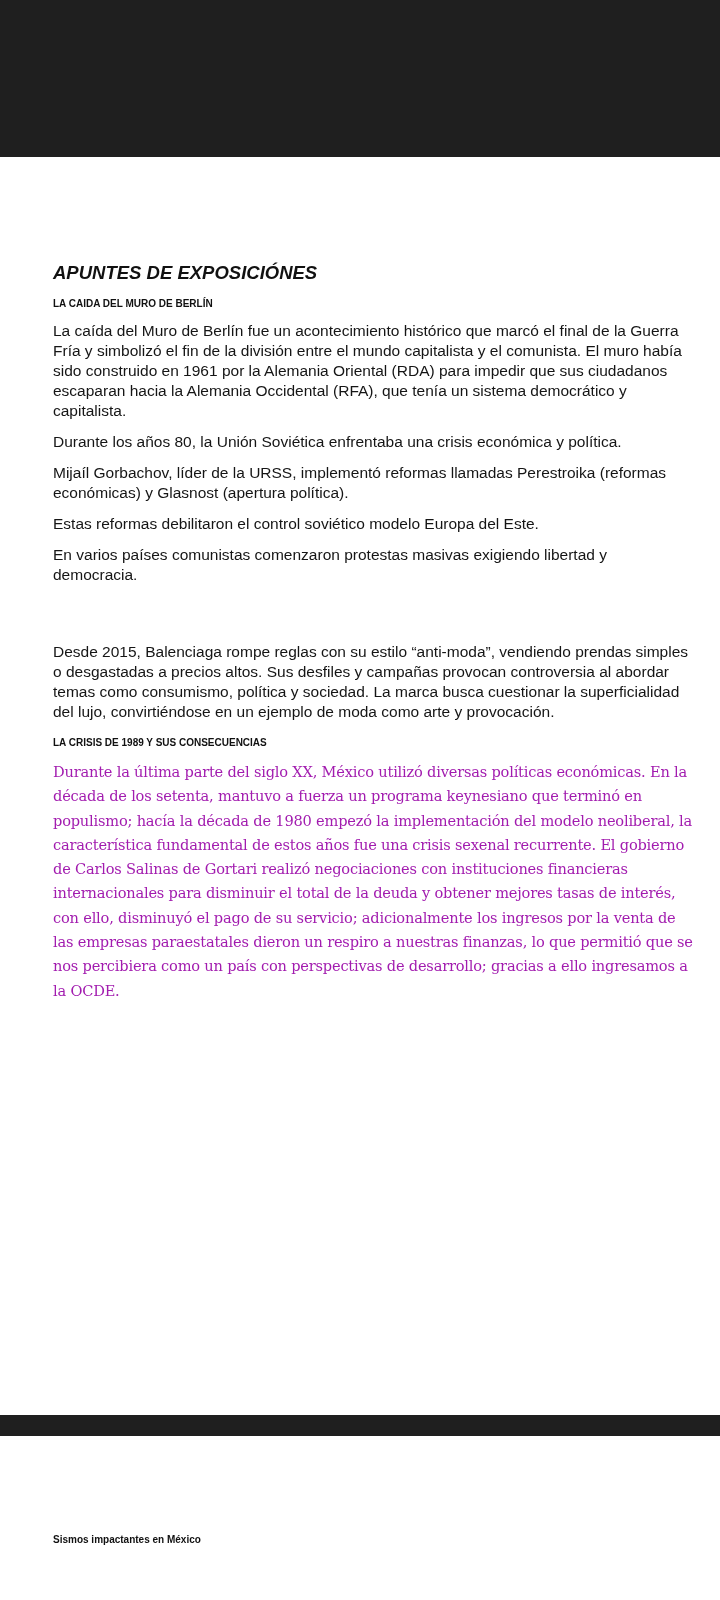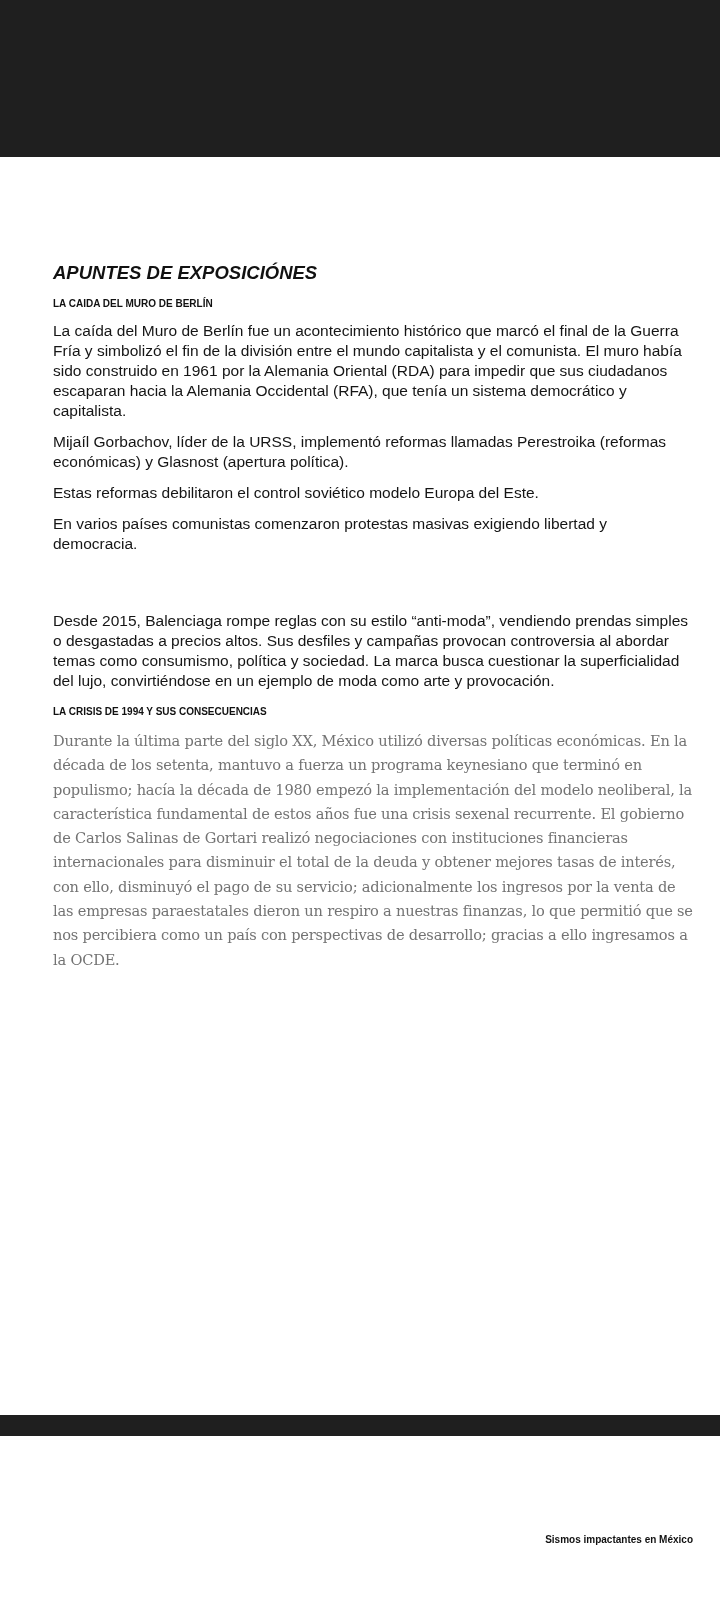--- a/index.html
+++ b/index.html
@@ -7,53 +7,54 @@
       width: 720px; height: 1600px; background: #ffffff; position: relative; overflow: hidden;
       color: #111111; font-family: "Liberation Sans", sans-serif;
     }
     .band-top { position: absolute; left: 0; top: 0; width: 720px; height: 157px; background: #1f1f1f; }
     .band-mid { position: absolute; left: 0; top: 1415px; width: 720px; height: 21px; background: #1f1f1f; }
     .page { position: absolute; left: 53px; width: 640px; }
     .page1 { top: 262px; }
     h1 { font-size: 18.5px; font-weight: bold; margin: 0 0 14px 0; letter-spacing: 0; color: #111; font-style: italic; }
     h2 { font-size: 10px; font-weight: bold; margin: 0 0 12px 0; color: #111; }
     p.sans { font-size: 15.5px; line-height: 20px; margin: 0 0 11px 0; color: #151515; }
-    p.serif { font-family: "DejaVu Serif", "Liberation Serif", serif; font-size: 14.6px; line-height: 24.3px; margin: 0; color: #737373; letter-spacing: -0.2px; }
+    p.serif { font-family: "DejaVu Serif", "Liberation Serif", serif; font-size: 14.6px; line-height: 24.3px; margin: 0; color: #a21caf; letter-spacing: -0.2px; }
     .gap-big { height: 46px; }
     .gap-small { height: 4px; }
     .page2 { top: 1534px; }
-    .page2 h2 { margin-bottom: 32px; text-align: right; }
+    .page2 h2 { margin-bottom: 32px; }
     .page2 p { font-size: 15.5px; margin: 0; color: #151515; }
   </style>
 </head>
 <body>
 
 <div class="band-top"></div>
 
 <div class="page page1">
   <h1>APUNTES DE EXPOSICIÓNES</h1>
 
   <section>
     <h2>LA CAIDA DEL MURO DE BERLÍN</h2>
     <p class="sans">La caída del Muro de Berlín fue un acontecimiento histórico que marcó el final de la Guerra Fría y simbolizó el fin de la división entre el mundo capitalista y el comunista. El muro había sido construido en 1961 por la Alemania Oriental (RDA) para impedir que sus ciudadanos escaparan hacia la Alemania Occidental (RFA), que tenía un sistema democrático y capitalista.</p>
+    <p class="sans">Durante los años 80, la Unión Soviética enfrentaba una crisis económica y política.</p>
     <p class="sans">Mijaíl Gorbachov, líder de la URSS, implementó reformas llamadas Perestroika (reformas económicas) y Glasnost (apertura política).</p>
     <p class="sans">Estas reformas debilitaron el control soviético modelo Europa del Este.</p>
     <p class="sans">En varios países comunistas comenzaron protestas masivas exigiendo libertad y democracia.</p>
   </section>
 
   <div class="gap-big"></div>
 
   <section>
     <p class="sans">Desde 2015, Balenciaga rompe reglas con su estilo “anti-moda”, vendiendo prendas simples o desgastadas a precios altos. Sus desfiles y campañas provocan controversia al abordar temas como consumismo, política y sociedad. La marca busca cuestionar la superficialidad del lujo, convirtiéndose en un ejemplo de moda como arte y provocación.</p>
   </section>
 
   <div class="gap-small"></div>
 
   <section>
-    <h2>LA CRISIS DE 1994 Y SUS CONSECUENCIAS</h2>
+    <h2>LA CRISIS DE 1989 Y SUS CONSECUENCIAS</h2>
     <p class="serif">Durante la última parte del siglo XX, México utilizó diversas políticas económicas. En la década de los setenta, mantuvo a fuerza un programa keynesiano que terminó en populismo; hacía la década de 1980 empezó la implementación del modelo neoliberal, la característica fundamental de estos años fue una crisis sexenal recurrente. El gobierno de Carlos Salinas de Gortari realizó negociaciones con instituciones financieras internacionales para disminuir el total de la deuda y obtener mejores tasas de interés, con ello, disminuyó el pago de su servicio; adicionalmente los ingresos por la venta de las empresas paraestatales dieron un respiro a nuestras finanzas, lo que permitió que se nos percibiera como un país con perspectivas de desarrollo; gracias a ello ingresamos a la OCDE.</p>
   </section>
 </div>
 
 <div class="band-mid"></div>
 
 <div class="page page2">
   <h2>Sismos impactantes en México</h2>
 </div>
 

